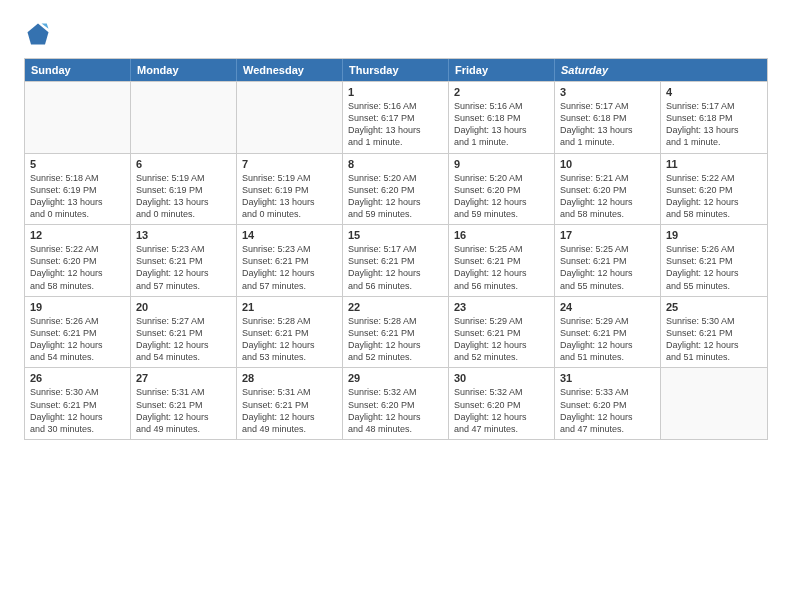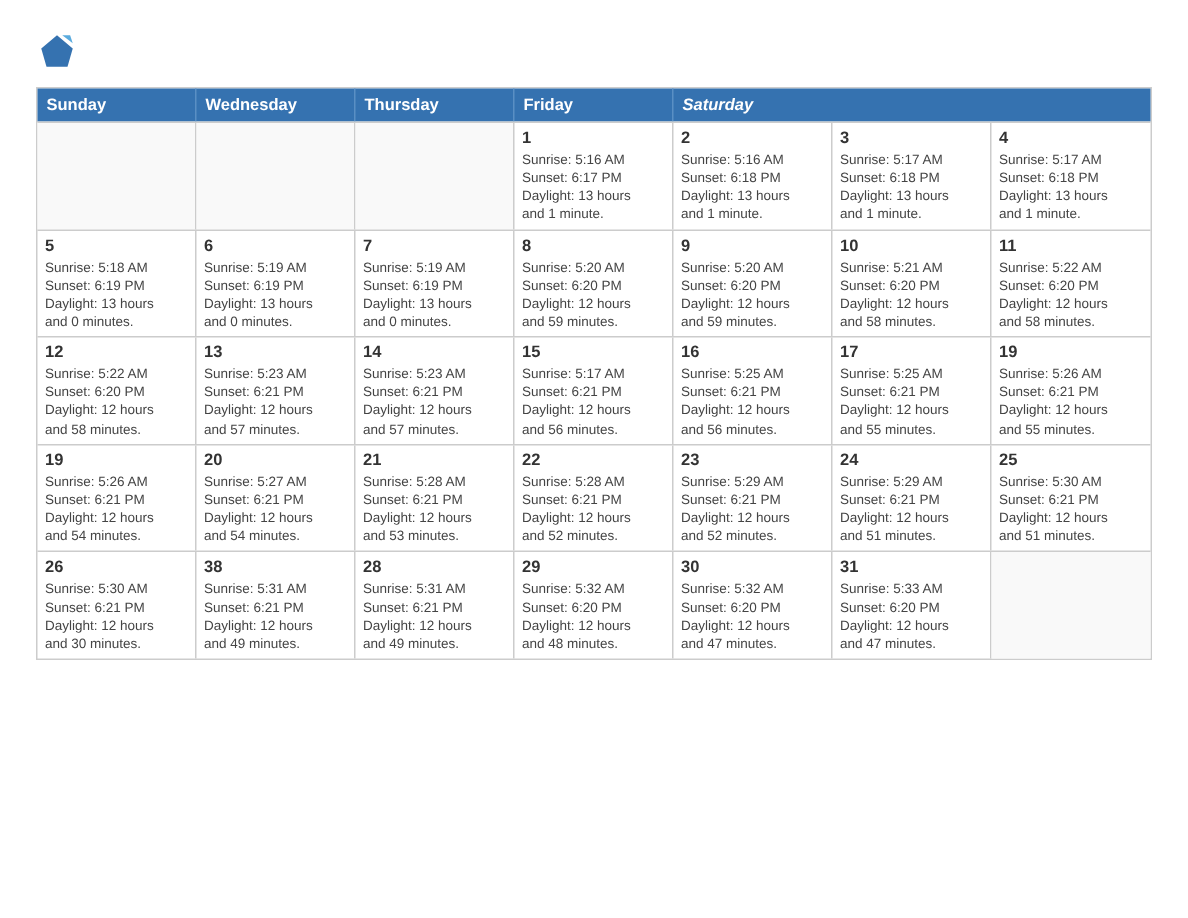--- a/index.html
+++ b/index.html
@@ -132,20 +132,21 @@
     </div>
     <div class="title-block">
       <h1></h1>
       <h2></h2>
     </div>
   </div>
 
   <div class="calendar">
     <div class="cal-header" id="cal-header">
         <div class="cal-header-cell">Sunday</div>
+        <div class="cal-header-cell">Monday</div>
         <div class="cal-header-cell">Wednesday</div>
         <div class="cal-header-cell">Thursday</div>
         <div class="cal-header-cell">Friday</div>
         <div class="cal-header-cell">Saturday</div>
       </div>
     <div class="cal-body" id="cal-body">
         <div class="cal-row">
           <div class="cal-cell empty"></div>
           <div class="cal-cell empty"></div>
           <div class="cal-cell empty"></div>
@@ -333,21 +334,21 @@
         </div>
         <div class="cal-row">
           <div class="cal-cell">
             <div class="day-num">26</div>
             <div class="cell-line">Sunrise: 5:30 AM</div>
             <div class="cell-line">Sunset: 6:21 PM</div>
             <div class="cell-line">Daylight: 12 hours</div>
             <div class="cell-line">and 30 minutes.</div>
           </div>
           <div class="cal-cell">
-            <div class="day-num">38</div>
+            <div class="day-num">27</div>
             <div class="cell-line">Sunrise: 5:31 AM</div>
             <div class="cell-line">Sunset: 6:21 PM</div>
             <div class="cell-line">Daylight: 12 hours</div>
             <div class="cell-line">and 49 minutes.</div>
           </div>
           <div class="cal-cell">
             <div class="day-num">28</div>
             <div class="cell-line">Sunrise: 5:31 AM</div>
             <div class="cell-line">Sunset: 6:21 PM</div>
             <div class="cell-line">Daylight: 12 hours</div>

